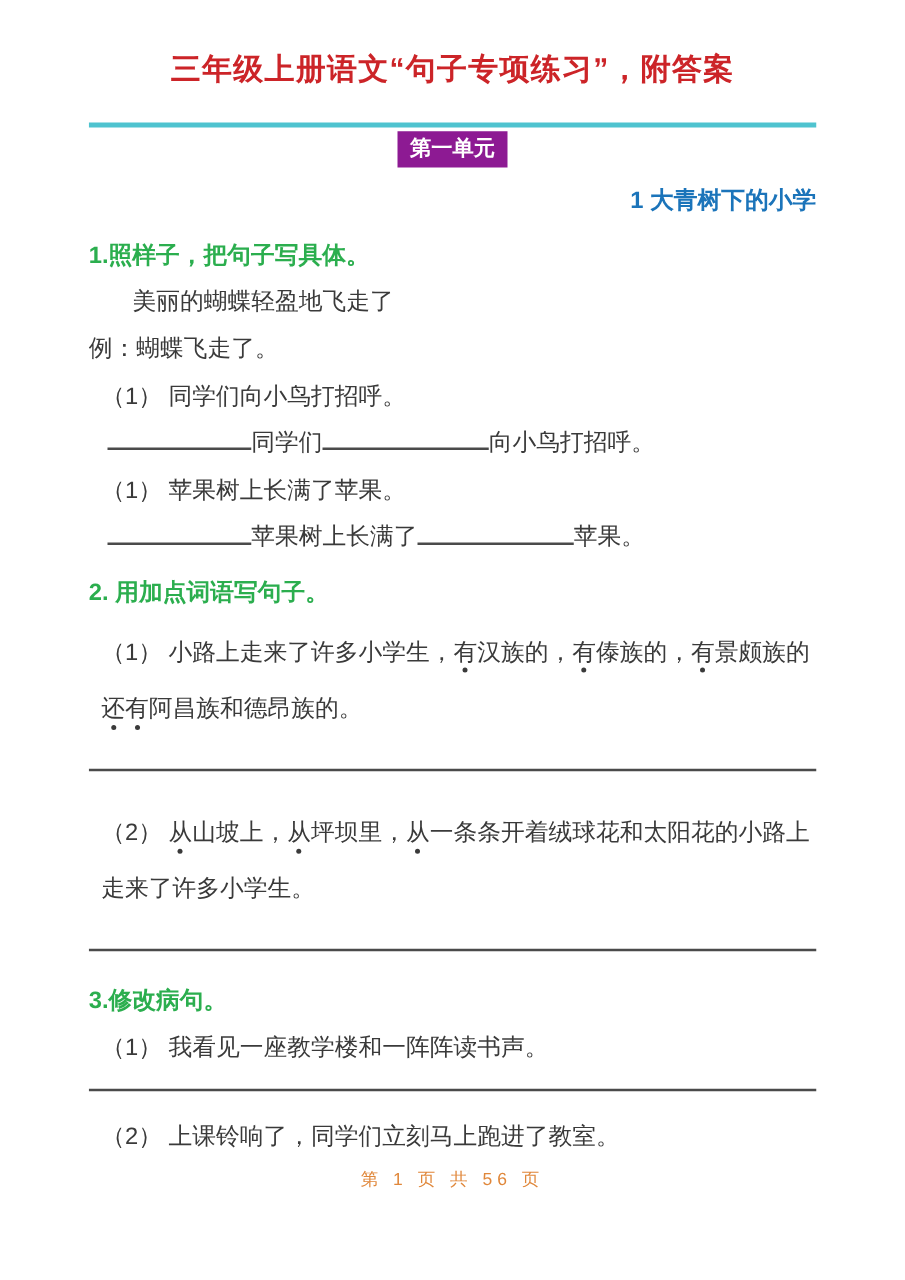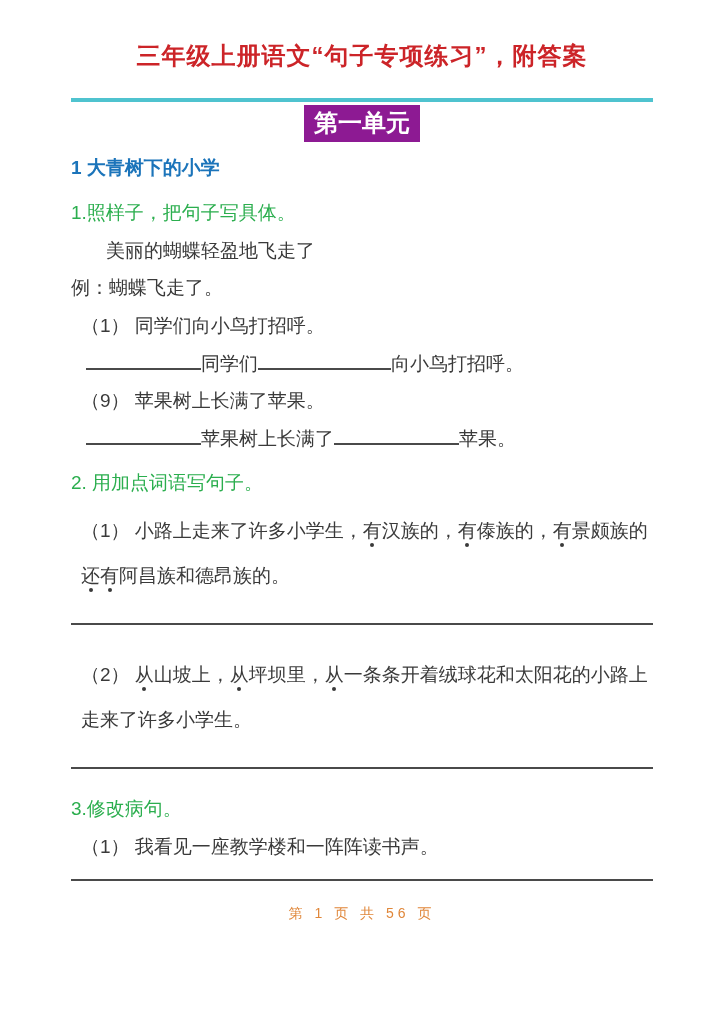--- a/index.html
+++ b/index.html
@@ -29,38 +29,38 @@
     line-height:1.3;
   }
   .divider{
     width:598px;margin:27px auto 0 auto;
     height:4px;background:var(--divider-teal);
   }
   .badge-row{display:flex;justify-content:center;margin-top:3px;}
   .unit-badge{
     background:var(--unit-badge-purple);
     color:#ffffff;
-    font-size:24px;font-weight:bold;
+    font-size:17px;font-weight:bold;
     padding:4px 10px;
     line-height:1.2;
   }
   .lesson-title{
-    text-align:left;
+    text-align:right;
     color:var(--lesson-blue);
     font-size:19px;font-weight:bold;
     margin-top:13px;
   }
   .content{
     width:598px;
     margin:0 auto;
     font-size:19px;
   }
   .sec-heading{
     color:var(--heading-green);
-    font-size:19px;font-weight:normal;
+    font-size:19px;font-weight:bold;
     margin-top:19px;margin-bottom:12px;
     line-height:1.35;
   }
   .line{
     line-height:1.35;
     margin-bottom:12px;
     white-space:nowrap;
   }
   .indent1{padding-left:10px;}
   .indent2{padding-left:35px;}
@@ -119,31 +119,32 @@
 
   <div class="content">
 
     <h3 class="sec-heading">1.照样子，把句子写具体。</h3>
     <p class="line indent2">美丽的蝴蝶轻盈地飞走了</p>
     <p class="line">例：蝴蝶飞走了。</p>
 
     <p class="line indent1">（1） 同学们向小鸟打招呼。</p>
     <p class="line indent3"><span class="blank" style="width: 115px;"></span>同学们<span class="blank" style="width: 133px;"></span>向小鸟打招呼。</p>
 
-    <p class="line indent1">（9） 苹果树上长满了苹果。</p>
+    <p class="line indent1">（1） 苹果树上长满了苹果。</p>
     <p class="line indent3"><span class="blank" style="width: 115px;"></span>苹果树上长满了<span class="blank" style="width: 125px;"></span>苹果。</p>
 
 
     <h3 class="sec-heading">2. 用加点词语写句子。</h3>
     <p class="para">（1） 小路上走来了许多小学生，<span class="emdot">有</span>汉族的，<span class="emdot">有</span>傣族的，<span class="emdot">有</span>景颇族的，<span class="emdot">还</span><span class="emdot">有</span>阿昌族和德昂族的。</p>
     <div class="answer-rule"></div>
     <p class="para">（2） <span class="emdot">从</span>山坡上，<span class="emdot">从</span>坪坝里，<span class="emdot">从</span>一条条开着绒球花和太阳花的小路上，走来了许多小学生。</p>
     <div class="answer-rule"></div>
 
     <h3 class="sec-heading">3.修改病句。</h3>
     <p class="line indent1">（1） 我看见一座教学楼和一阵阵读书声。</p>
     <div class="answer-rule rule-tight"></div>
+    <p class="line indent1">（2） 上课铃响了，同学们立刻马上跑进了教室。</p>
 
   </div>
 
   <div class="page-footer">第 1 页 共 56 页</div>
 
 </div>
 
 </body></html>

